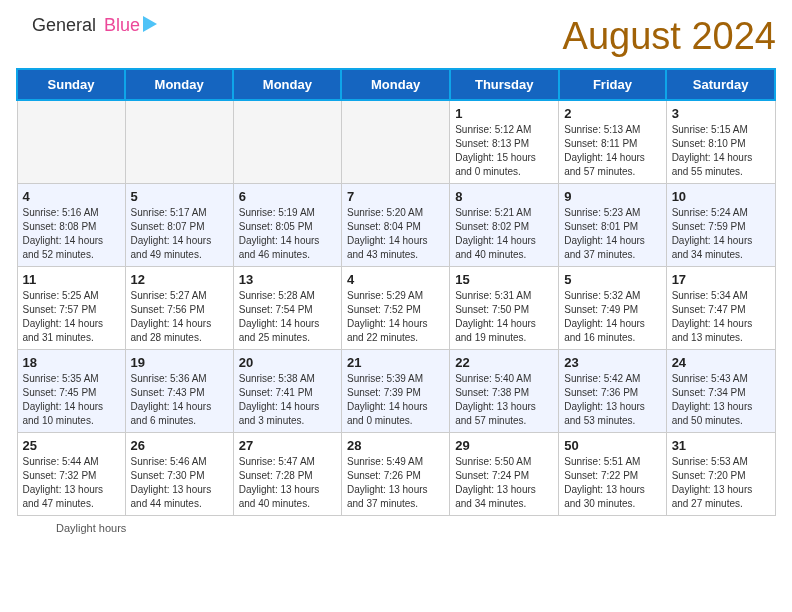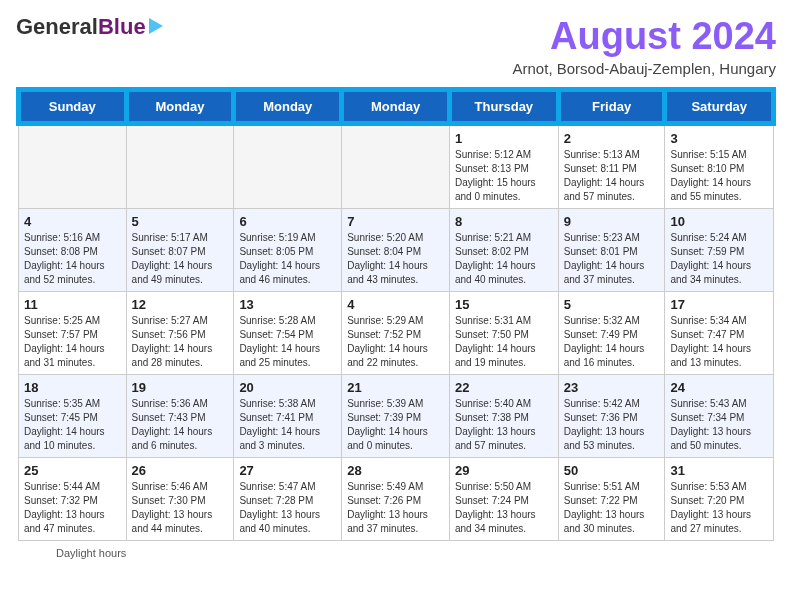--- a/index.html
+++ b/index.html
@@ -17,63 +17,64 @@
       margin-bottom: 10px;
     }
     .logo {
       display: flex;
       flex-direction: column;
       align-items: flex-start;
     }
     .logo-text {
       display: flex;
       align-items: center;
-      font-size: 22px;
-      font-weight: bold;
+      font-size: 18px;
+      font-weight: normal;
       color: #333;
       line-height: 1;
+      margin-left: 16px;
     }
     .logo-general { color: #333; }
-    .logo-blue { color: #701a75; }
+    .logo-blue { color: #ec4899; padding-left: 8px; }
     .logo-arrow {
       width: 0;
       height: 0;
       border-top: 8px solid transparent;
       border-bottom: 8px solid transparent;
       border-left: 14px solid #4fc3f7;
       margin-left: 3px;
       margin-top: -2px;
     }
     .title-section {
       text-align: right;
     }
     .month-year {
       font-size: 38px;
-      font-weight: bold;
-      color: #8b5cf6;
+      font-weight: normal;
+      color: #a16207;
       line-height: 1.1;
     }
     .location {
       font-size: 15px;
       color: #444;
       margin-top: 2px;
     }
     .calendar {
       width: 100%;
       border-collapse: collapse;
       margin-top: 4px;
     }
     .calendar th {
       background-color: #1565c0;
       color: #fff;
       font-size: 13px;
       font-weight: bold;
       text-align: center;
       padding: 7px 4px;
-      border: 5px solid #0ea5e9;
+      border: 2px solid #0ea5e9;
     }
     .calendar td {
       vertical-align: top;
       border: 1px solid #ccc;
       padding: 5px 5px 4px 5px;
       width: 113px;
       min-height: 80px;
       background: #fff;
       font-size: 10.5px;
       color: #222;
@@ -112,21 +113,20 @@
 <div class="header-section">
   <div class="logo">
     <div class="logo-text">
       <span class="logo-general">General</span>
       <span class="logo-blue">Blue</span>
       <div class="logo-arrow"></div>
     </div>
   </div>
   <div class="title-section">
     <div class="month-year">August 2024</div>
-    <div class="location">Arnot, Borsod-Abauj-Zemplen, Hungary</div>
   </div>
 </div>
 
 <table class="calendar">
   <thead>
     <tr>
     <th>Sunday</th>
         <th>Monday</th>
         <th>Monday</th>
         <th>Monday</th>

